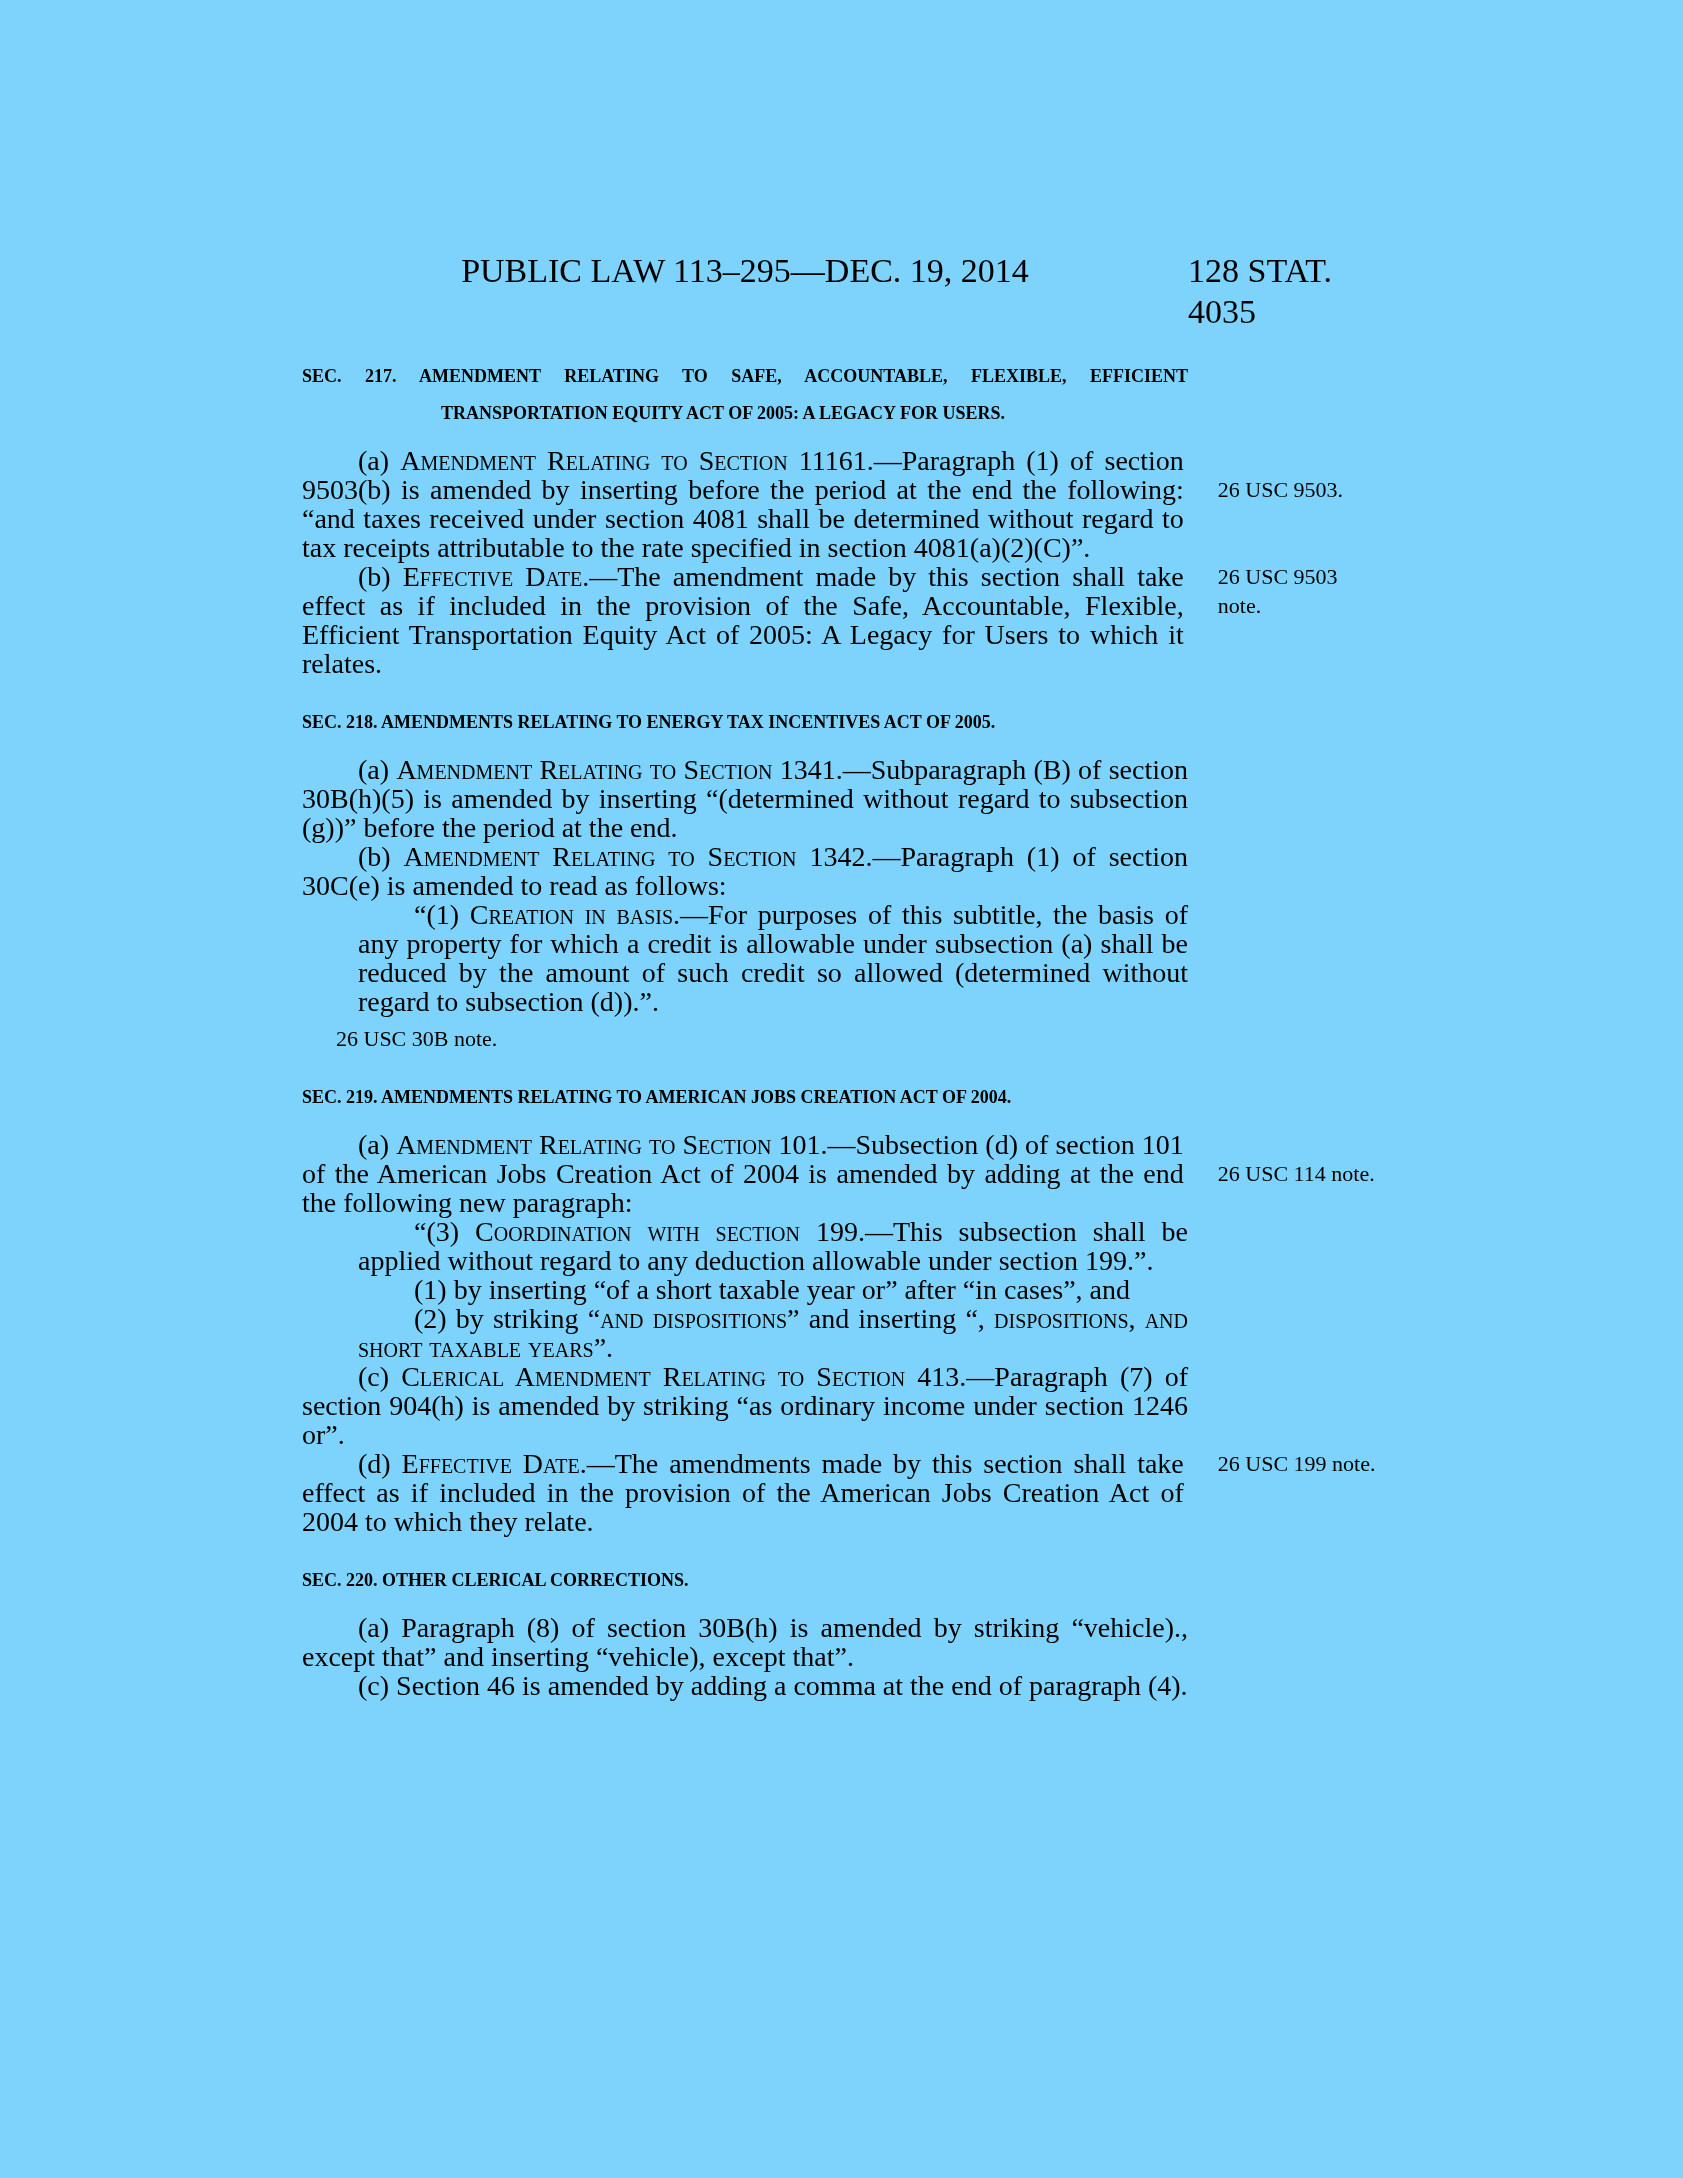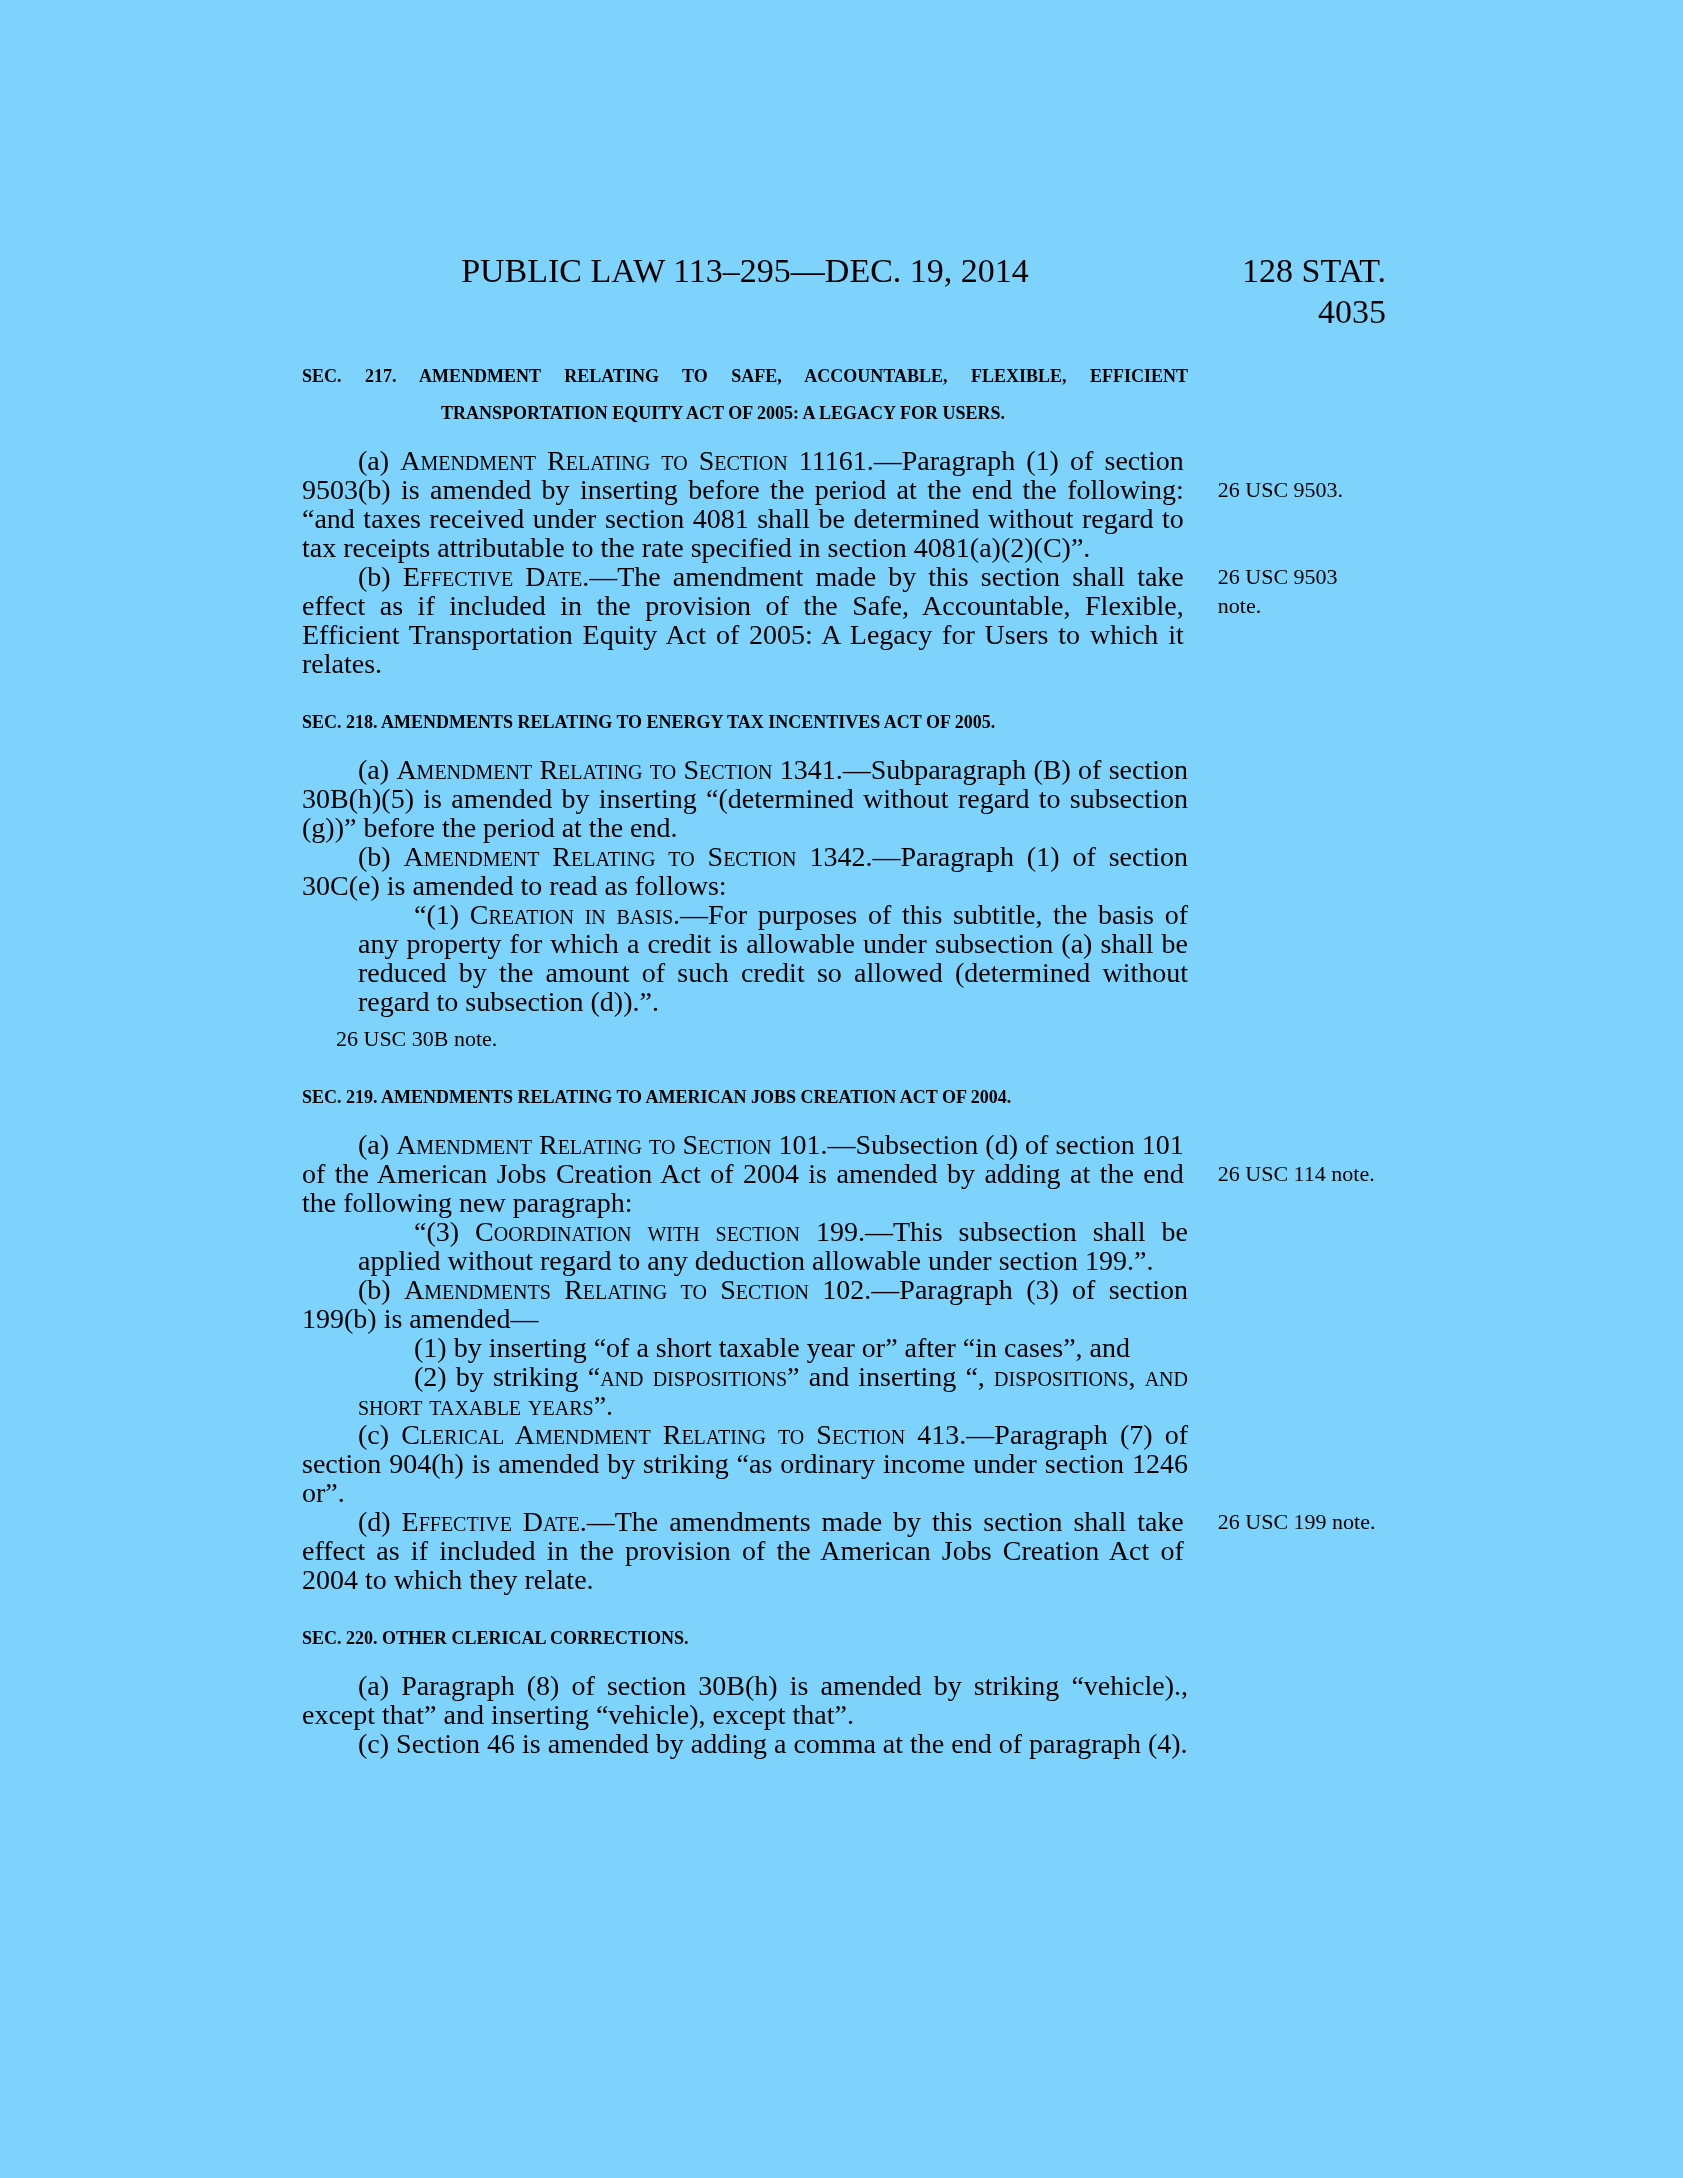--- a/index.html
+++ b/index.html
@@ -7,21 +7,21 @@
     position:relative;
     width:1683px;height:2178px;
     background:#7dd3fc;color:#000000;
     font-family:"Liberation Serif",serif;
     box-sizing:border-box;
     padding:250px 0 0 302px;
     overflow:hidden;
   }
   .header{display:flex;width:1084px;font-size:34px;line-height:41px;}
   .header .t{width:886px;text-align:center;}
-  .header .s{flex:1;text-align:right;}
+  .header .s{flex:1;}
   .docbody{width:1084px;}
   .row{display:flex;align-items:flex-start;}
   .blk{box-sizing:border-box;width:886px;font-size:28px;line-height:29px;text-align:justify;}
   .heading{
     font-weight:bold;font-size:18px;line-height:37px;
     padding-left:139px;text-indent:-139px;
     margin:26px 0 14px 0;
   }
   .para{text-indent:56px;}
   .sub{width:830px;margin-left:56px;text-indent:56px;}
@@ -79,23 +79,20 @@
       <div class="row">
         <div class="blk para"><span>(a) </span><span class="sc">Amendment Relating to Section 101</span><span>.—Subsection (d) of section 101 of the American Jobs Creation Act of 2004 is amended by adding at the end the following new paragraph:</span></div>
         <div class="noteCol" style="margin-top: 29px;">
           <div class="noteLine">26 USC 114 note.</div>
         </div>
       </div>
       <div class="row">
         <div class="blk sub"><span>“(3) </span><span class="sc">Coordination with section 199</span><span>.—This subsection shall be applied without regard to any deduction allowable under section 199.”.</span></div>
       </div>
       <div class="row">
-        <div class="blk para"><span>(b) </span><span class="sc">Amendments Relating to Section 102</span><span>.—Paragraph (3) of section 199(b) is amended—</span></div>
-      </div>
-      <div class="row">
         <div class="blk sub"><span>(1) by inserting “of a short taxable year or” after “in cases”, and</span></div>
       </div>
       <div class="row">
         <div class="blk sub"><span>(2) by striking “</span><span class="sc">and dispositions</span><span>” and inserting “, </span><span class="sc">dispositions, and short taxable years</span><span>”.</span></div>
       </div>
       <div class="row">
         <div class="blk para"><span>(c) </span><span class="sc">Clerical Amendment Relating to Section 413</span><span>.—Paragraph (7) of section 904(h) is amended by striking “as ordinary income under section 1246 or”.</span></div>
       </div>
       <div class="row">
         <div class="blk para"><span>(d) </span><span class="sc">Effective Date</span><span>.—The amendments made by this section shall take effect as if included in the provision of the American Jobs Creation Act of 2004 to which they relate.</span></div>

